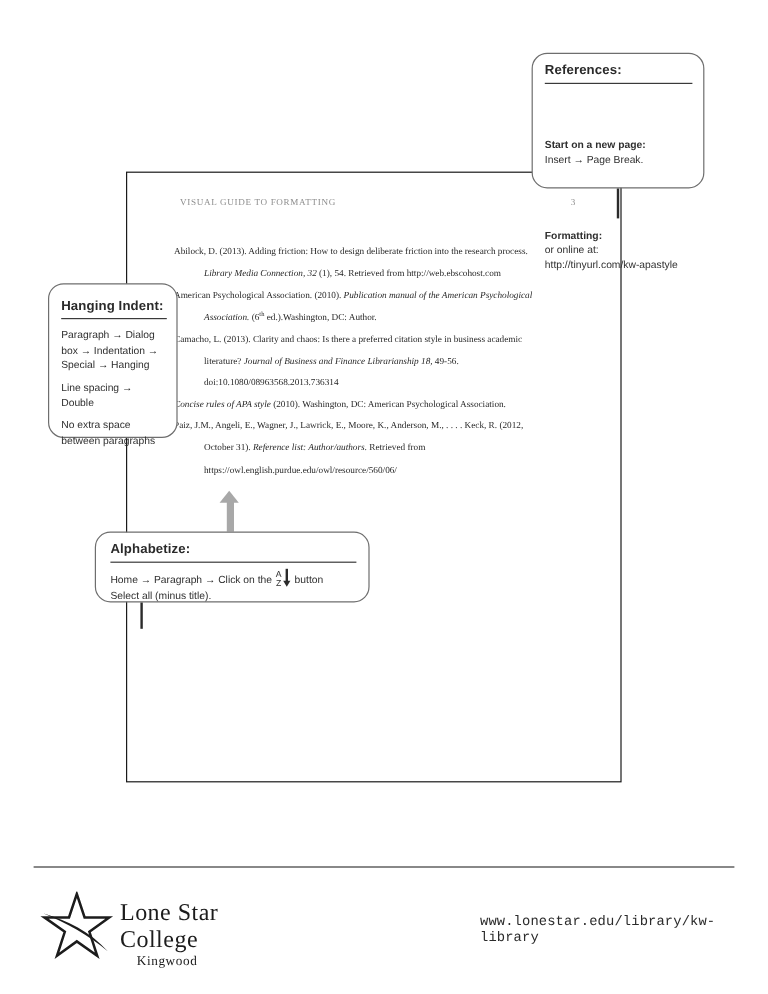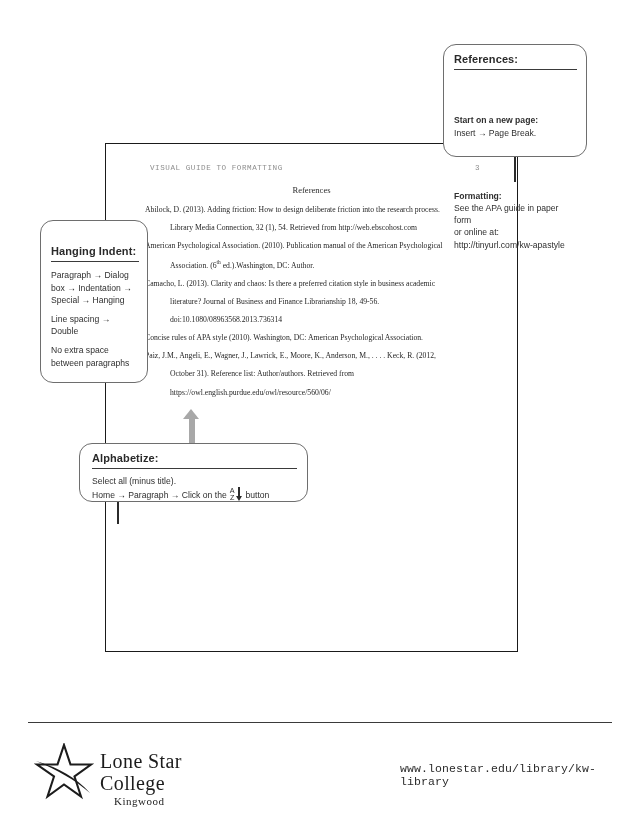--- a/index.html
+++ b/index.html
@@ -10,39 +10,39 @@
   }
 
   
   #doc-page{
     position:absolute;left:105px;top:143px;width:413px;height:509px;
     border:1.4px solid #1a1a1a;background:#fff;box-sizing:border-box;
   }
   #doc-header{
     position:absolute;left:44px;top:20px;width:330px;
     display:flex;justify-content:space-between;align-items:baseline;
-    font-family:Liberation Mono, monospace;font-size:7.6px;color:#8f8f8f;
+    font-family:Liberation Serif, serif;font-size:7.6px;color:#8f8f8f;
     letter-spacing:.55px;
   }
   #doc-title-ref{
     position:absolute;left:0;top:41px;width:100%;text-align:center;
     font-family:"Liberation Serif", serif;font-size:8.6px;color:#2b2b2b;
   }
   #ref-list{
     position:absolute;left:39px;top:62px;width:345px;
     font-family:"Liberation Serif", serif;font-size:7.7px;color:#262626;
   }
   .ref-entry{margin-bottom:6.0px;}
   .ref-line{
     line-height:1.0;
     white-space:nowrap;
     margin-bottom:10.4px;
   }
   .ref-line.indent{padding-left:25px;}
-  .it{}
+  .it{font-style:italic;}
   .sup{font-size:5.4px;vertical-align:super;}
 
   
   .callout{
     position:absolute;background:#fff;
     border:1.5px solid #6e6e6e;border-radius:13px;
     box-sizing:border-box;
   }
   .callout-title{
     font-family:"Liberation Sans", sans-serif;
@@ -57,21 +57,21 @@
     font-size:8.6px;color:#2f2f2f;line-height:1.42;
   }
   .callout-body .bold{font-weight:bold;margin-top:44px;}
   .para-gap{height:7px;}
 
   
   #callout-references{left:443px;top:44px;width:144px;height:113px;padding:8px 9px 0 10px;}
   #callout-references .callout-rule{margin:4px 0 6px 0;}
 
   
-  #callout-hanging{left:40px;top:220px;width:108px;height:163px;padding:24px 8px 0 10px;}
+  #callout-hanging{left:40px;top:236px;width:108px;height:129px;padding:12px 8px 0 10px;}
   #callout-hanging .callout-rule{margin:4px 0 7px 0;}
 
   
   #callout-alphabetize{left:79px;top:443px;width:229px;height:59px;padding:8px 10px 0 12px;}
   #callout-alphabetize .callout-rule{margin:4px 0 6px 0;}
   #alpha-line2{display:flex;align-items:center;gap:3px;white-space:nowrap;}
 
   
   .az-icon{
     display:inline-flex;align-items:center;gap:1px;
@@ -123,21 +123,20 @@
 </head>
 <body>
 
 <div id="doc-page">
 
   <div id="doc-header">
     <span>VISUAL GUIDE TO FORMATTING</span>
     <span>3</span>
   </div>
 
-  <div id="doc-title-ref">References</div>
 
   <div id="ref-list">
 
     <div class="ref-entry">
       <div class="ref-line">Abilock, D. (2013). Adding friction: How to design deliberate friction into the research process.</div>
       <div class="ref-line indent"><span class="it">Library Media Connection, 32</span> (1), 54. Retrieved from http://web.ebscohost.com</div>
     </div>
 
     <div class="ref-entry">
       <div class="ref-line">American Psychological Association. (2010). <span class="it">Publication manual of the American Psychological</span></div>
@@ -172,21 +171,20 @@
 </div>
 
 <div class="callout" id="callout-references">
   <div class="callout-title">References:</div>
   <div class="callout-rule"></div>
   <div class="callout-body">
     <div class="bold">Start on a new page:</div>
     <div>Insert → Page Break.</div>
     <div class="para-gap"></div>
     <div class="bold">Formatting:</div>
-    <div>See the APA guide in paper form</div>
     <div>or online at:</div>
     <div>http://tinyurl.com/kw-apastyle</div>
   </div>
 </div>
 
 <div class="callout" id="callout-hanging">
   <div class="callout-title">Hanging Indent:</div>
   <div class="callout-rule"></div>
   <div class="callout-body">
     <div>Paragraph → Dialog</div>
@@ -197,35 +195,35 @@
     <div class="para-gap"></div>
     <div>No extra space</div>
     <div>between paragraphs</div>
   </div>
 </div>
 
 <div class="callout" id="callout-alphabetize">
   <div class="callout-title">Alphabetize:</div>
   <div class="callout-rule"></div>
   <div class="callout-body">
-    <div>Select all (minus title).</div>
     <div id="alpha-line2">
       <span>Home → Paragraph → Click on the</span>
       <span class="az-icon">
         <span class="az-letters">
           <span>A</span>
           <span>Z</span>
         </span>
         <span class="az-arrow">
           <span class="shaft"></span>
           <span class="head"></span>
         </span>
       </span>
       <span>button</span>
     </div>
+    <div>Select all (minus title).</div>
   </div>
 </div>
 
 <div id="footer-rule"></div>
 
 <div id="footer-logo">
   <svg id="logo-star" viewBox="0 0 72 62">
     <path d="M34 2 L40.5 21.5 L61 21.5 L44.5 33.5 L51 53.5 L34 41.5 L17.5 53.5 L24 33.5 L7 21.5 L27.5 21.5 Z" fill="none" stroke="#1c1c1c" stroke-width="2.1"></path>
     <path d="M6 18 C26 24, 45 33, 60 50 C44 36, 25 26, 6 18 Z" fill="#1c1c1c"></path>
   </svg>

